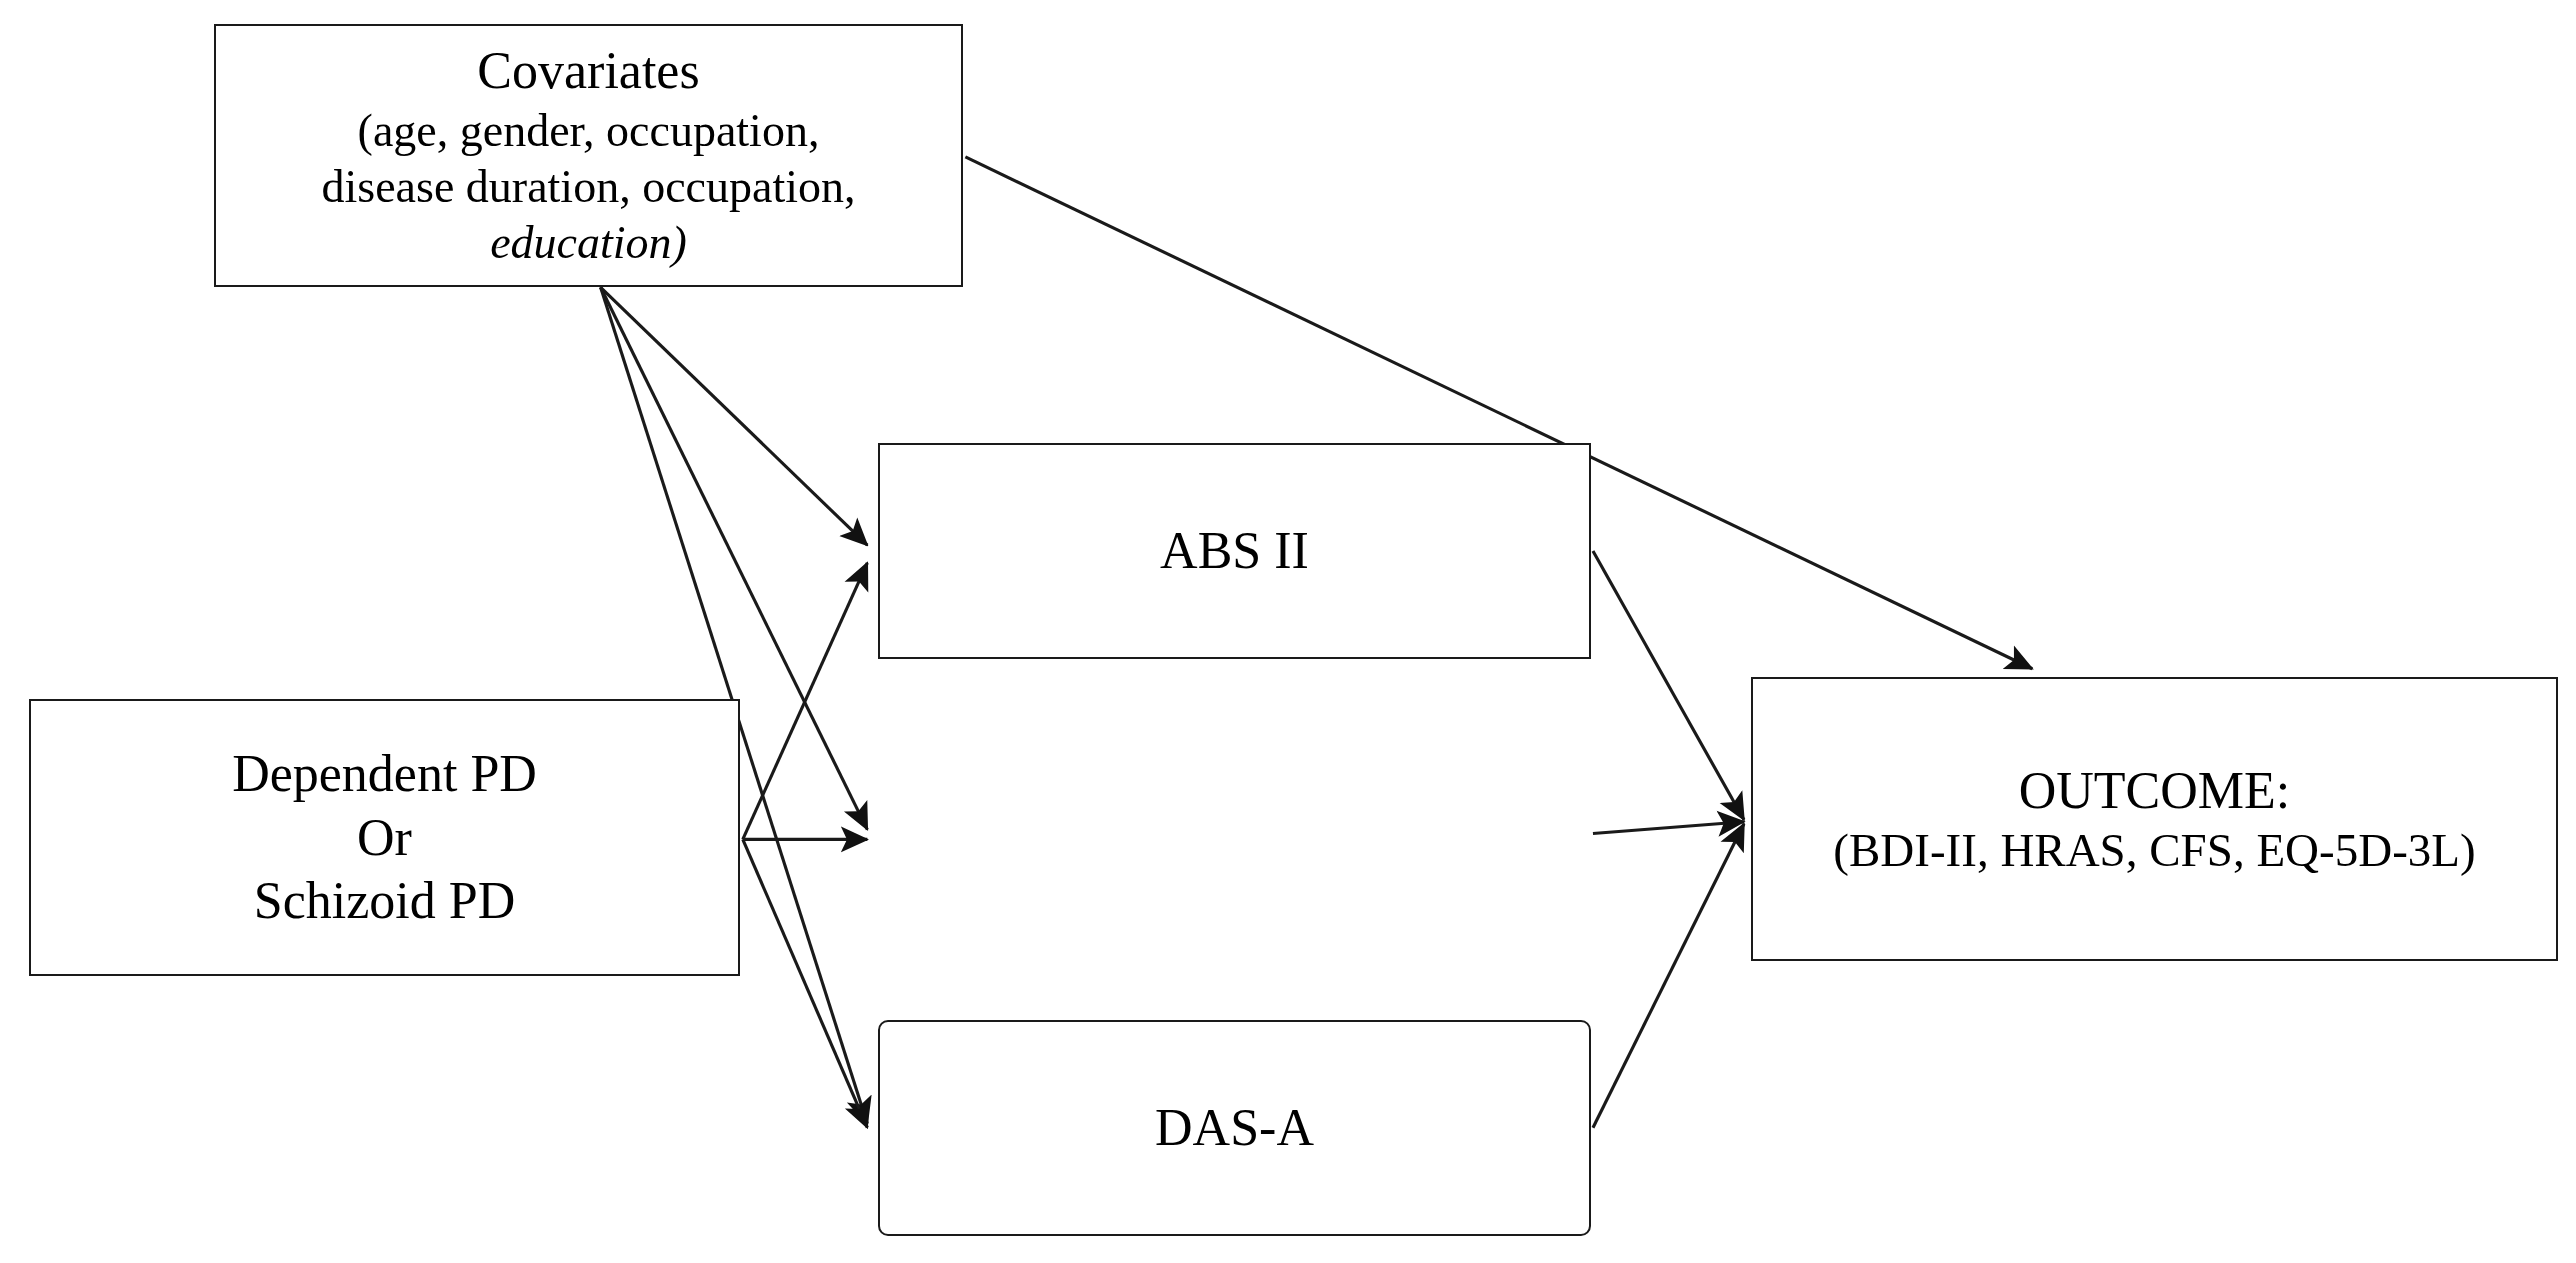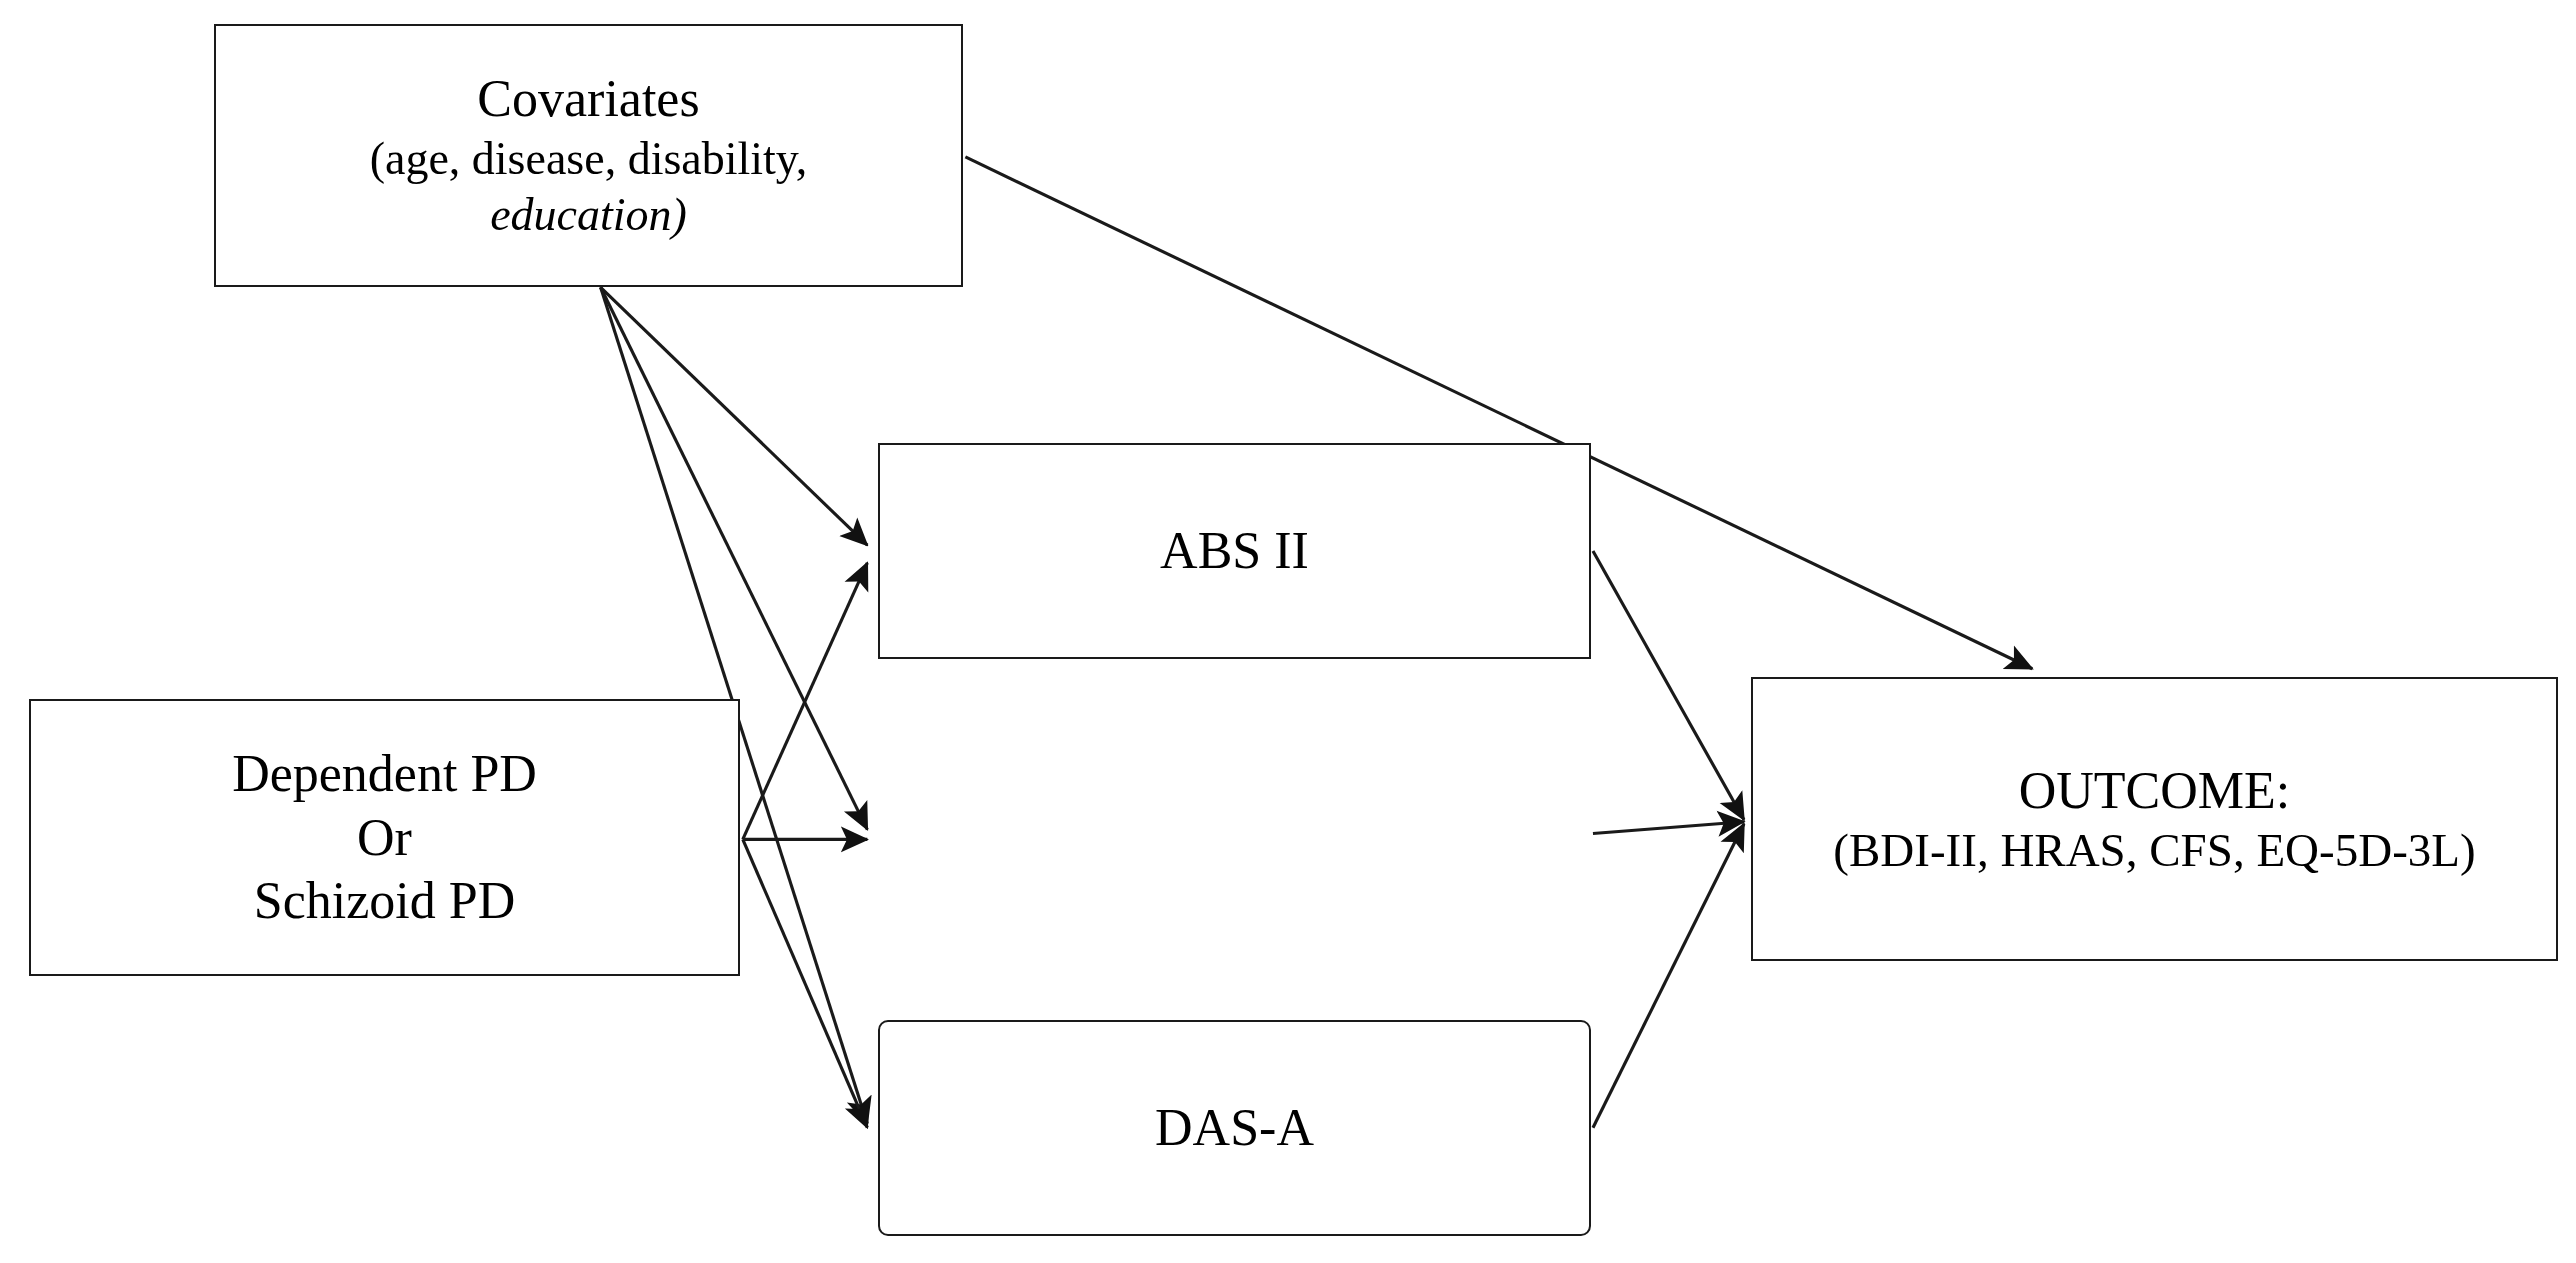--- a/index.html
+++ b/index.html
@@ -100,21 +100,22 @@
       <line x1="757" y1="856" x2="884" y2="1150" marker-end="url(#ah)"></line>
 
       <line x1="1624" y1="562" x2="1778" y2="836" marker-end="url(#ah)"></line>
       <line x1="1624" y1="850" x2="1778" y2="838" marker-end="url(#ah)"></line>
       <line x1="1624" y1="1150" x2="1778" y2="840" marker-end="url(#ah)"></line>
     </g>
   </svg>
 
   <div class="node" id="node-covariates">
     <span class="line1">Covariates</span>
-    <span class="line2">(age, disease, disability,</span>
+    <span class="line2">(age, gender, occupation,</span>
+    <span class="line3">disease duration, occupation,</span>
     <span class="line4">education)</span>
   </div>
 
   <div class="node" id="node-predictor">
     <span class="line1">Dependent PD</span>
     <span class="line2">Or</span>
     <span class="line3">Schizoid PD</span>
   </div>
 
   <div class="node" id="node-absii">

